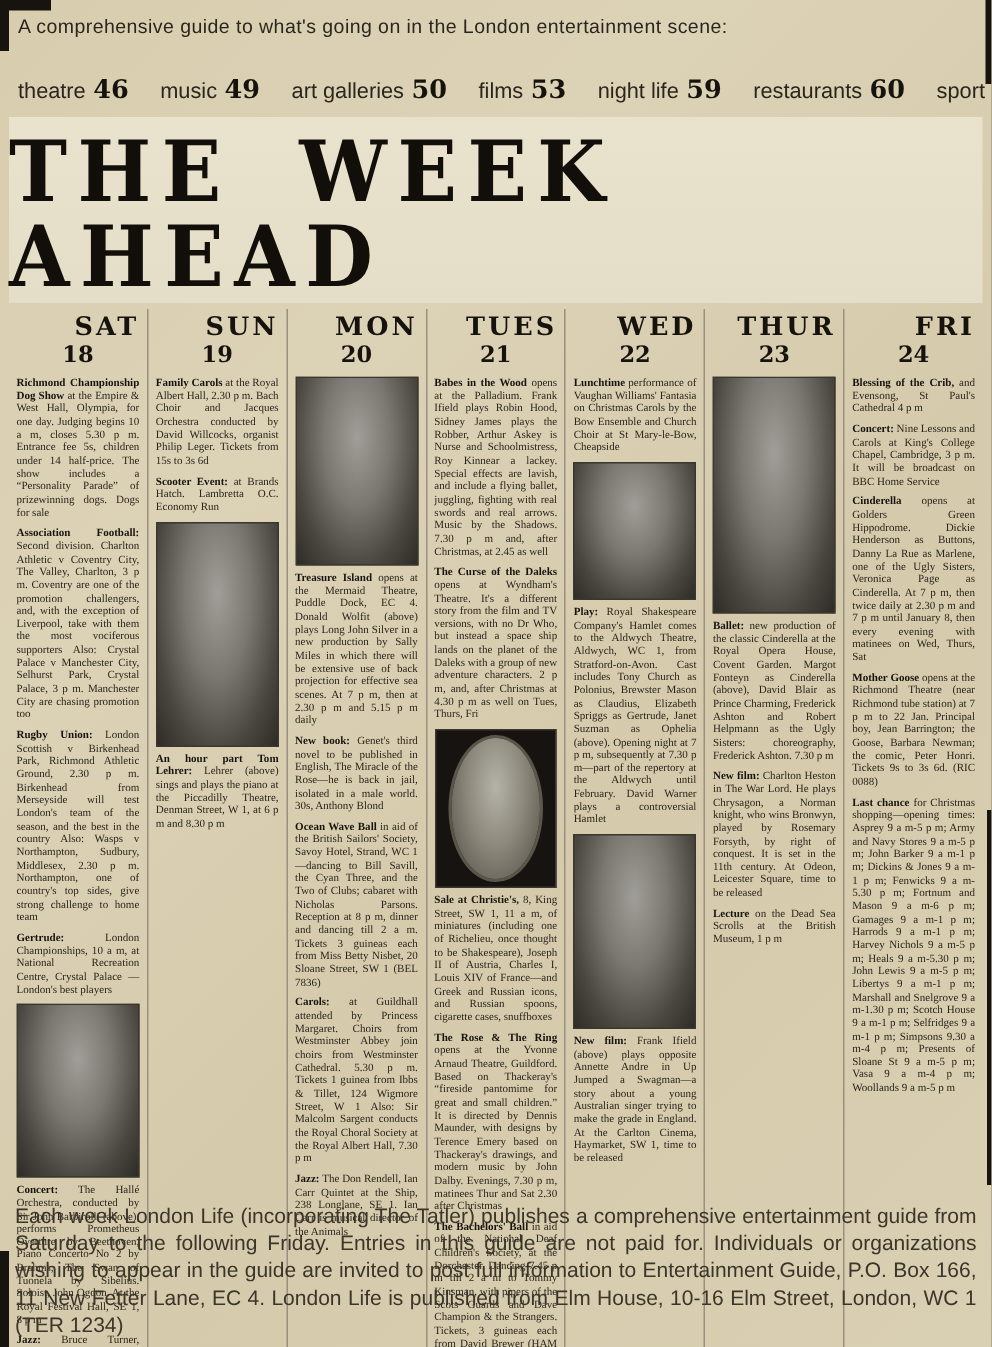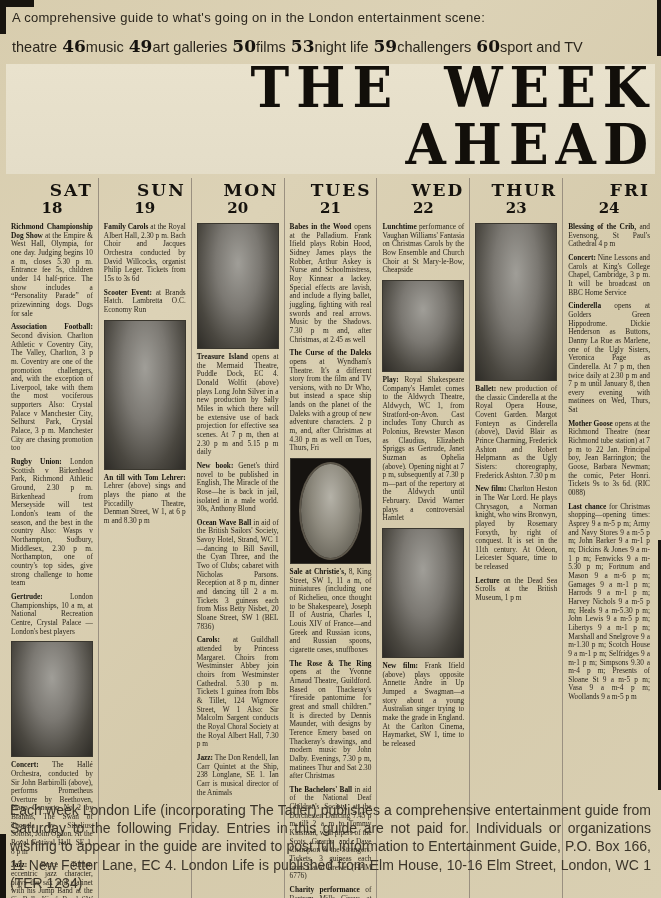--- a/index.html
+++ b/index.html
@@ -10,27 +10,27 @@
   
   .edge{position:absolute;background:#17140f;}
   .edge-tl-h{left:0;top:0;width:34px;height:7px;}
   .edge-tl-v{left:0;top:0;width:6px;height:34px;}
   .edge-r1{right:0;top:0;width:4px;height:56px;}
   .edge-r2{right:0;top:540px;width:3px;height:250px;}
   .edge-bl{left:0;bottom:0;width:6px;height:64px;}
 
   .masthead{padding:10px 16px 0 12px;}
   .intro{font-family:"Liberation Sans",sans-serif;font-size:13px;color:#2b261d;letter-spacing:.3px;}
-  .page-index{display:flex;align-items:baseline;margin-top:11px;
+  .page-index{display:flex;align-items:baseline;gap:21px;margin-top:25px;
     font-family:"Liberation Sans",sans-serif;font-size:14.5px;color:#2b261d;}
   .idx{white-space:nowrap;}
   .idx-num{font-family:"DejaVu Serif",serif;font-weight:bold;font-size:17px;margin-left:5px;color:#16130e;}
 
   .title-band{margin:8px 6px 0 6px;background:linear-gradient(180deg,#e9e2cd,#e4ddc8);
-    text-align:right;padding:0 0 6px 0;}
+    text-align:left;padding:14px 0 6px 0;}
   .big-title{font-family:"DejaVu Serif",serif;font-weight:bold;font-size:52px;line-height:1;
     letter-spacing:7px;word-spacing:20px;color:#120f0a;transform:scaleY(1.08);display:inline-block;}
 
   .day-columns{display:flex;align-items:stretch;margin:4px 6px 0 6px;height:768px;}
   .col{flex:1 1 0;padding:0 5px;border-right:1px solid #9a9080;overflow:hidden;}
   .col:last-child{border-right:none;}
   .day-head{text-align:center;margin:2px 0 6px 0;}
   .day-name{font-family:"DejaVu Serif",serif;font-weight:bold;font-size:17px;letter-spacing:2px;color:#16130e;text-align:right;}
   .day-date{font-family:"DejaVu Serif",serif;font-weight:bold;font-size:15px;margin-top:-1px;color:#16130e;}
   .entry{margin:0 0 5px 0;font-size:7.35px;line-height:1.18;text-align:justify;color:#2a251c;}
@@ -58,21 +58,21 @@
   <div class="edge edge-bl"></div>
 
   <div class="masthead">
     <div class="intro">A comprehensive guide to what's going on in the London entertainment scene:</div>
     <div class="page-index">
         <span class="idx"><span>theatre</span><span class="idx-num">46</span></span>
         <span class="idx"><span>music</span><span class="idx-num">49</span></span>
         <span class="idx"><span>art galleries</span><span class="idx-num">50</span></span>
         <span class="idx"><span>films</span><span class="idx-num">53</span></span>
         <span class="idx"><span>night life</span><span class="idx-num">59</span></span>
-        <span class="idx"><span>challengers</span><span class="idx-num">60</span></span>
+        <span class="idx"><span>restaurants</span><span class="idx-num">60</span></span>
         <span class="idx"><span>sport and TV</span></span>
       </div>
   </div>
 
   <div class="title-band">
     <span class="big-title">THE WEEK AHEAD</span>
   </div>
 
   <div class="day-columns">
       <div class="col">
@@ -89,21 +89,21 @@
         <p class="entry"><strong>Jazz:</strong><span> Bruce Turner, eccentric jazz character, plays the sax and clarinet with his Jump Band at the Six Bells, King's Road, SW 3, 8 p m</span></p>
       </div>
       <div class="col">
         <div class="day-head">
           <div class="day-name">SUN</div>
           <div class="day-date">19</div>
         </div>
         <p class="entry"><strong>Family Carols</strong><span> at the Royal Albert Hall, 2.30 p m. Bach Choir and Jacques Orchestra conducted by David Willcocks, organist Philip Leger. Tickets from 15s to 3s 6d</span></p>
         <p class="entry"><strong>Scooter Event:</strong><span> at Brands Hatch. Lambretta O.C. Economy Run</span></p>
         <div class="photo" style="height: 150px;"></div>
-        <p class="entry"><strong>An till with Tom Lehrer:</strong><span> Lehrer (above) sings and plays the piano at the Piccadilly Theatre, Denman Street, W 1, at 6 p m and 8.30 p m</span></p>
+        <p class="entry"><strong>An hour part Tom Lehrer:</strong><span> Lehrer (above) sings and plays the piano at the Piccadilly Theatre, Denman Street, W 1, at 6 p m and 8.30 p m</span></p>
       </div>
       <div class="col">
         <div class="day-head">
           <div class="day-name">MON</div>
           <div class="day-date">20</div>
         </div>
         <div class="photo" style="height: 126px;"></div>
         <p class="entry"><strong>Treasure Island</strong><span> opens at the Mermaid Theatre, Puddle Dock, EC 4. Donald Wolfit (above) plays Long John Silver in a new production by Sally Miles in which there will be extensive use of back projection for effective sea scenes. At 7 p m, then at 2.30 p m and 5.15 p m daily</span></p>
         <p class="entry"><strong>New book:</strong><span> Genet's third novel to be published in English, The Miracle of the Rose—he is back in jail, isolated in a male world. 30s, Anthony Blond</span></p>
         <p class="entry"><strong>Ocean Wave Ball</strong><span> in aid of the British Sailors' Society, Savoy Hotel, Strand, WC 1—dancing to Bill Savill, the Cyan Three, and the Two of Clubs; cabaret with Nicholas Parsons. Reception at 8 p m, dinner and dancing till 2 a m. Tickets 3 guineas each from Miss Betty Nisbet, 20 Sloane Street, SW 1 (BEL 7836)</span></p>

